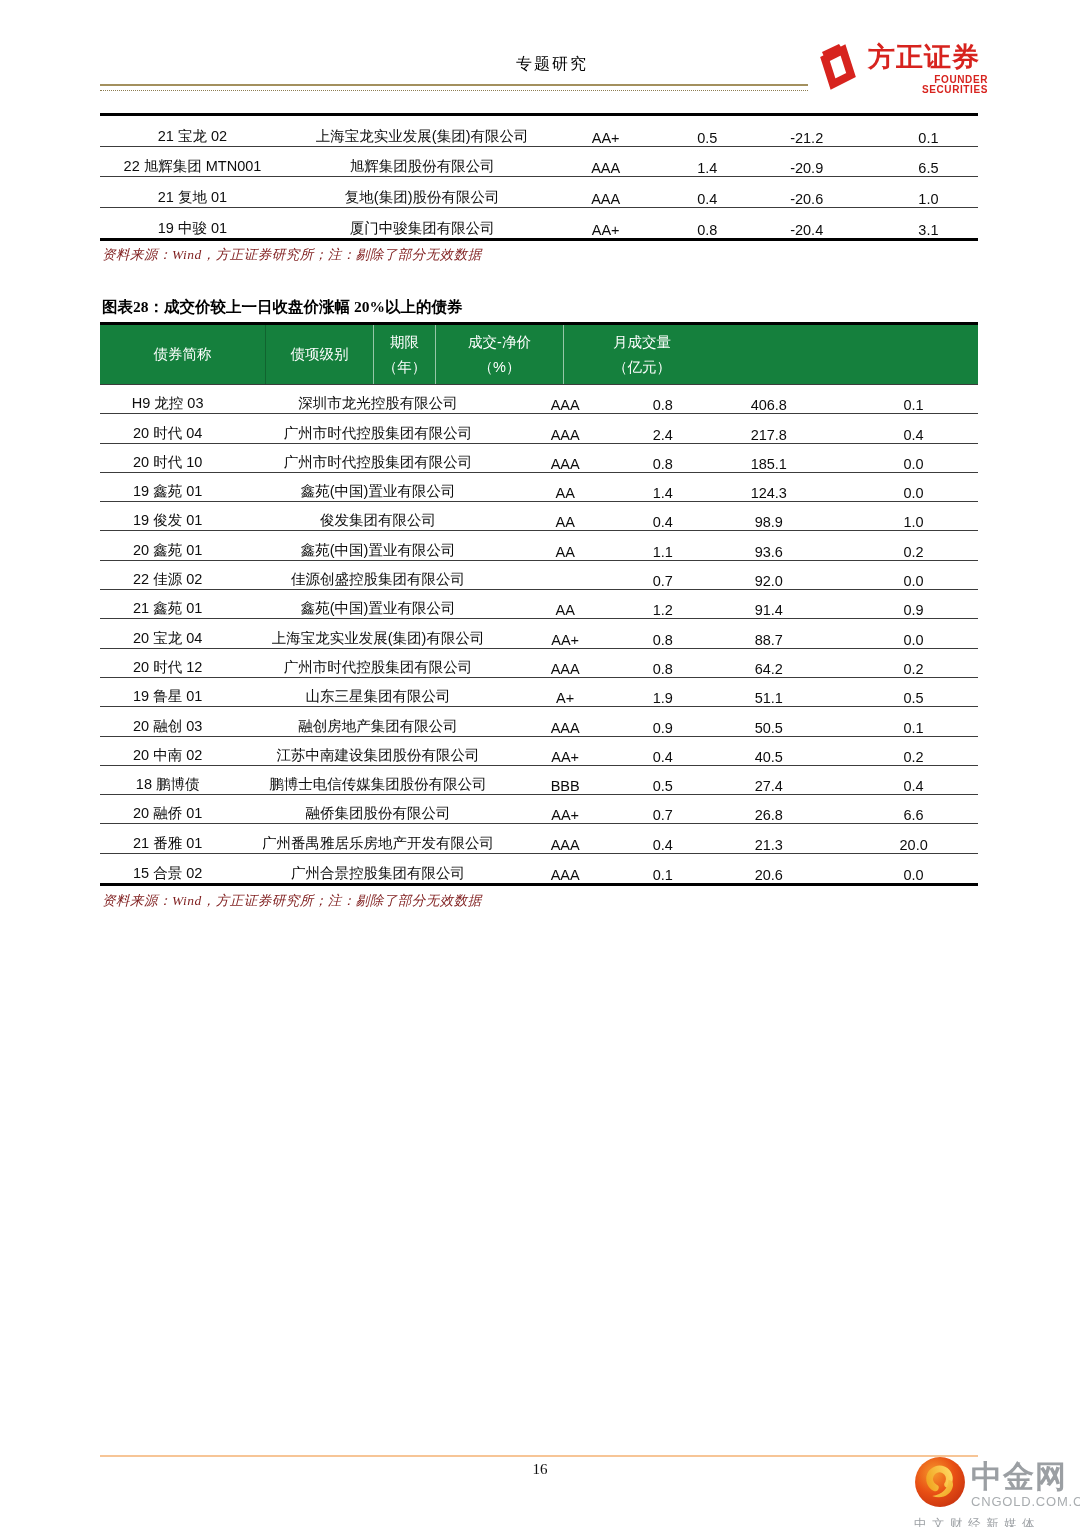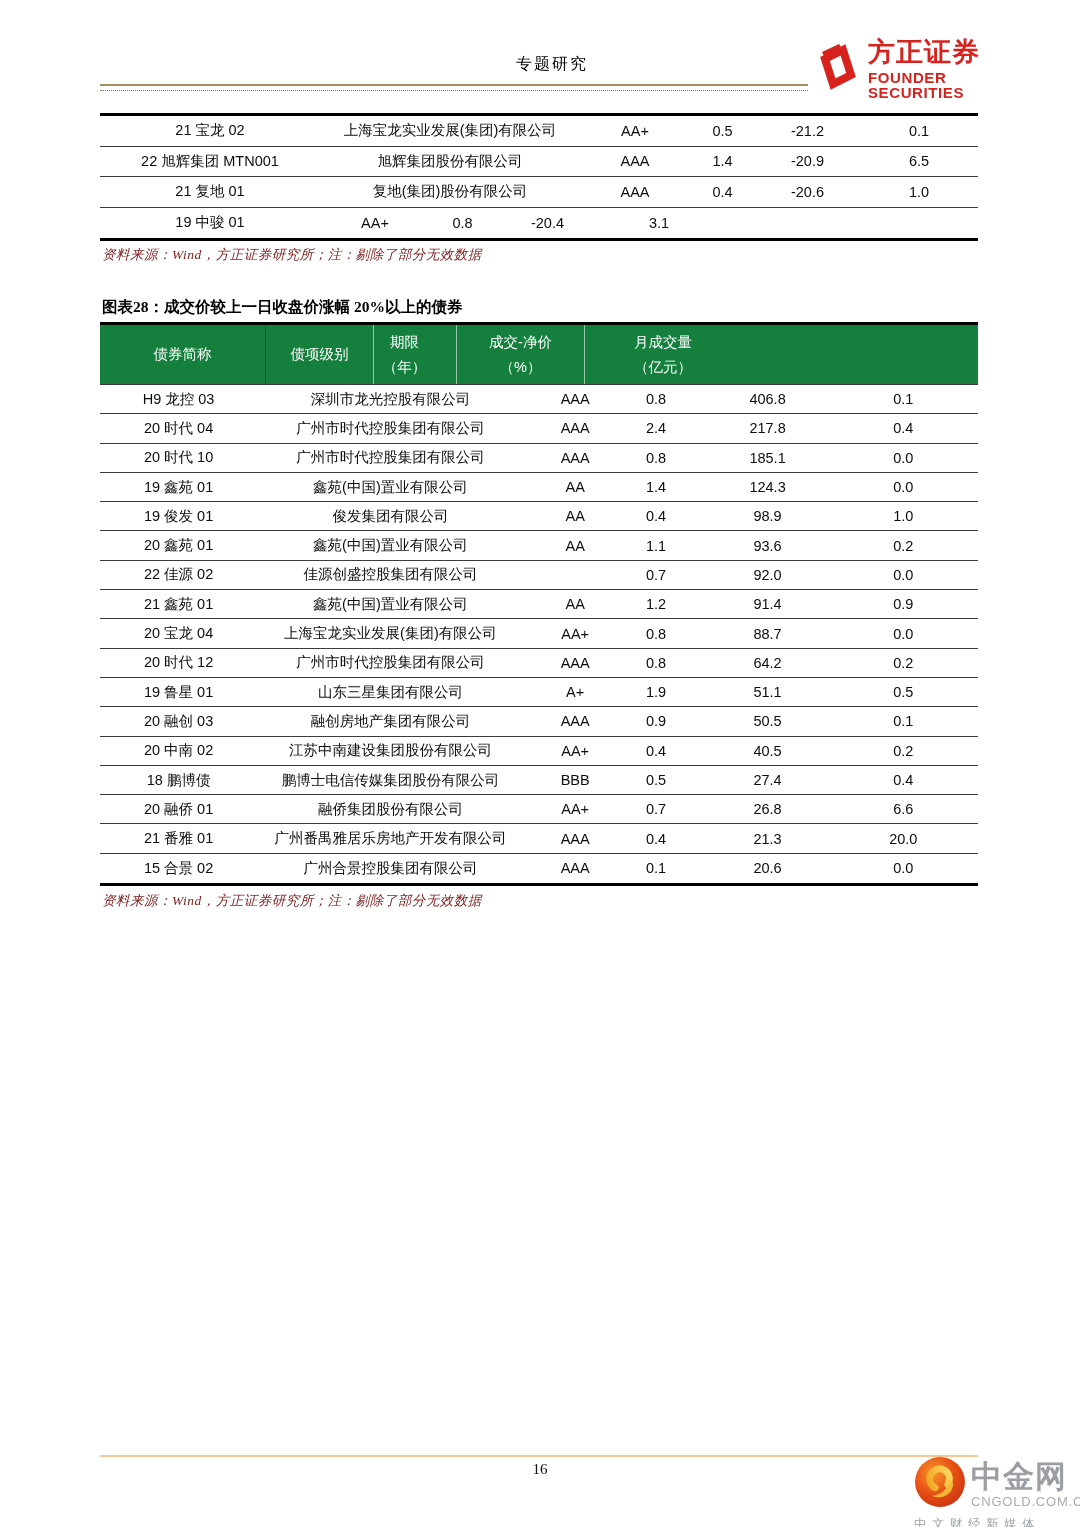--- a/index.html
+++ b/index.html
@@ -14,37 +14,37 @@
     position:absolute; top:54px; left:12px; width:1080px; text-align:center;
     font-size:16px; color:#000000; letter-spacing:2px;
     font-family:"Liberation Serif","DejaVu Serif",serif;
   }
   .header-rule  { position:absolute; left:100px; top:84px; width:708px; border-top:2px solid #a3905e; }
   .header-dotted{ position:absolute; left:100px; top:90px; width:708px; border-top:1px dotted #8d7d52; }
   .brand { position:absolute; left:812px; top:40px; width:176px; height:58px; display:flex; align-items:center; gap:6px; }
   .brand-text { display:flex; flex-direction:column; line-height:1; }
   .brand-cn { font-size:27px; font-weight:bold; color:#d7231e; letter-spacing:1px;
               font-family:"Liberation Sans",sans-serif; }
-  .brand-en { font-size:15px; font-weight:bold; color:#d7231e; letter-spacing:0.6px; margin-top:4px; }
+  .brand-en { font-size:10px; font-weight:bold; color:#d7231e; letter-spacing:0.6px; margin-top:4px;text-align:right; }
   
   .tbl { position:absolute; left:100px; width:878px; }
   .tbl-top { top:113px; border-top:3px solid #000; border-bottom:3px solid #000; }
   .tbl-fig { top:322px; border-top:3px solid #000; border-bottom:3px solid #000; }
-  .tr { display:flex; align-items:center; border-bottom:1px solid #3c3c3c; }
+  .tr { display:flex; align-items:flex-end; border-bottom:1px solid #3c3c3c;gap:28px; }
   .tbody .tr:last-child { border-bottom:none; }
   .tbl-top .tr { height:30.5px; }
   .tbl-fig .tbody .tr { height:29.3px; }
   .td { display:flex; align-items:center; justify-content:center; text-align:center;
         font-size:14.5px; color:#0d0d0d; overflow:hidden; white-space:nowrap; }
   
   .tbl-top .c1{width:220px;} .tbl-top .c2{width:260px;} .tbl-top .c3{width:110px;}
   .tbl-top .c4{width:65px;}  .tbl-top .c5{width:105px;} .tbl-top .c6{width:118px;}
   
   .tbl-fig .c1{width:165px;} .tbl-fig .c2{width:280px;} .tbl-fig .c3{width:108px;}
-  .tbl-fig .c4{width:62px;}  .tbl-fig .c5{width:128px;margin-left:21px;} .tbl-fig .c6{width:157px;}
+  .tbl-fig .c4{width:62px;}  .tbl-fig .c5{width:128px;} .tbl-fig .c6{width:157px;}
   
   .thead { display:flex; background:#15803d; height:60px; border-bottom:1px solid #3c3c3c; }
   .th { display:flex; flex-direction:column; align-items:center; justify-content:center;
         color:#ffffff; font-size:14.5px; line-height:25px; }
   .thead .c4, .thead .c5, .thead .c6 { border-left:1px solid rgba(255,255,255,0.55); }
   .thead .c2, .thead .c3 { border-left:1px solid rgba(0,0,0,0.22); }
   
   .note {
     position:absolute; left:102px; font-size:13.5px; font-style:italic; color:#7f1d1d;
     font-family:"Liberation Serif","DejaVu Serif",serif; letter-spacing:0.5px;
@@ -111,20 +111,21 @@
         <div class="tr">
           <div class="td c1">21 复地 01</div>
           <div class="td c2">复地(集团)股份有限公司</div>
           <div class="td c3">AAA</div>
           <div class="td c4">0.4</div>
           <div class="td c5">-20.6</div>
           <div class="td c6">1.0</div>
         </div>
         <div class="tr">
           <div class="td c1">19 中骏 01</div>
+          <div class="td c2">厦门中骏集团有限公司</div>
           <div class="td c3">AA+</div>
           <div class="td c4">0.8</div>
           <div class="td c5">-20.4</div>
           <div class="td c6">3.1</div>
         </div>
       </div>
   </div>
 
   <div class="note note-1">资料来源：Wind，方正证券研究所；注：剔除了部分无效数据</div>
 

